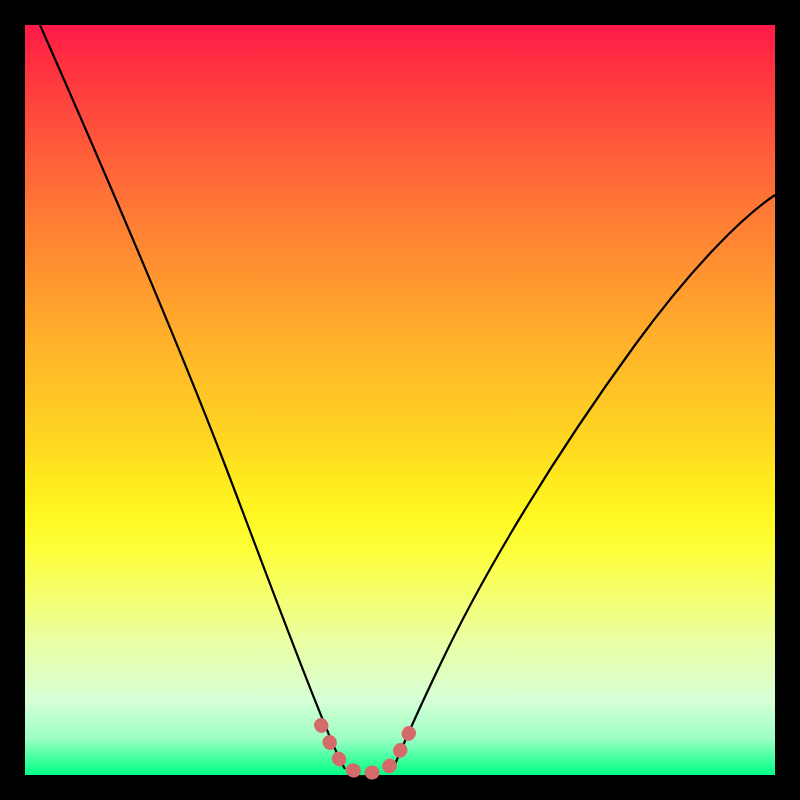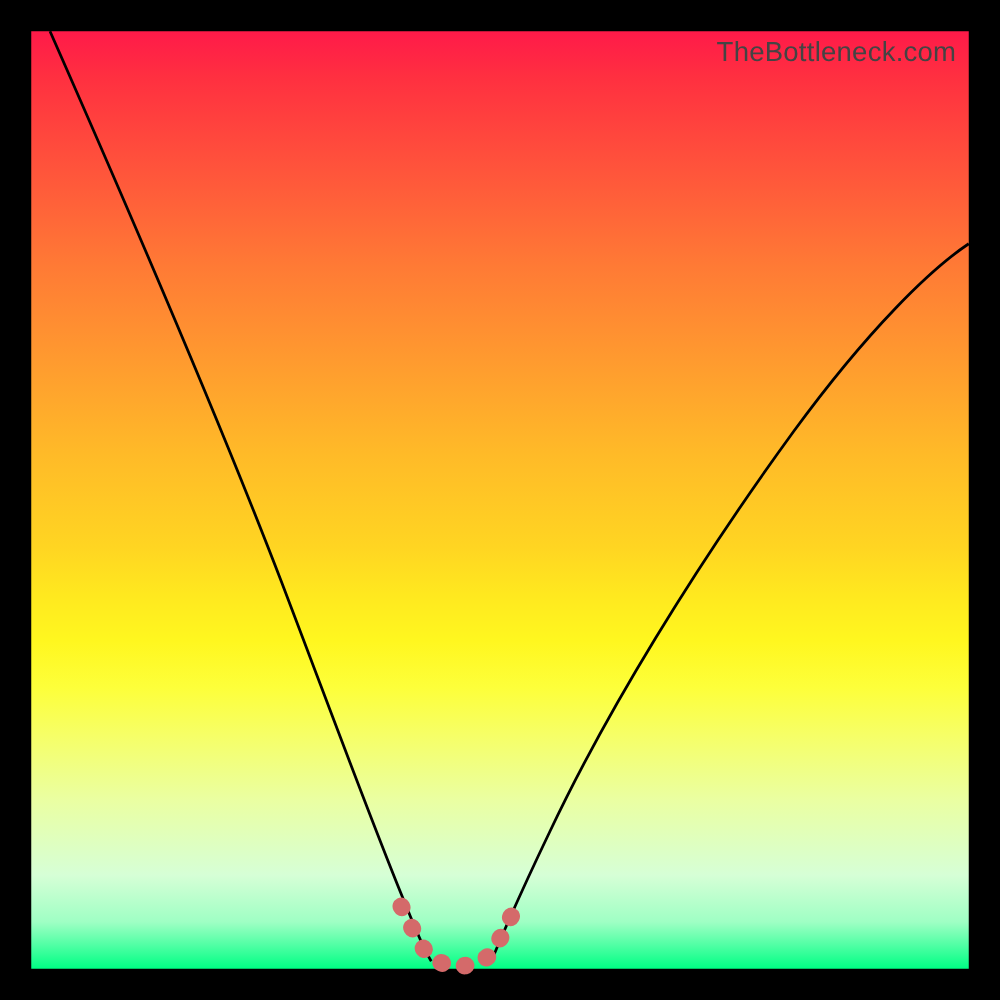--- a/index.html
+++ b/index.html
@@ -51,21 +51,20 @@
     width: 750px;
     height: 750px;
     overflow: visible;
   }
 </style>
 </head>
 <body>
 
 <div class="frame">
 
-  <div class="watermark">TheBottleneck.com</div>
 
   <svg class="curves" viewBox="0 0 750 750" preserveAspectRatio="none">
     <path d="M 15 0
              C 90 170, 150 310, 200 440
              C 240 545, 275 640, 300 700
              C 308 720, 314 734, 320 744" fill="none" stroke="#000" stroke-width="2.2"></path>
     <path d="M 368 744
              C 378 720, 392 688, 415 640
              C 460 545, 530 430, 610 320
              C 670 238, 720 190, 750 170" fill="none" stroke="#000" stroke-width="2.2"></path>

